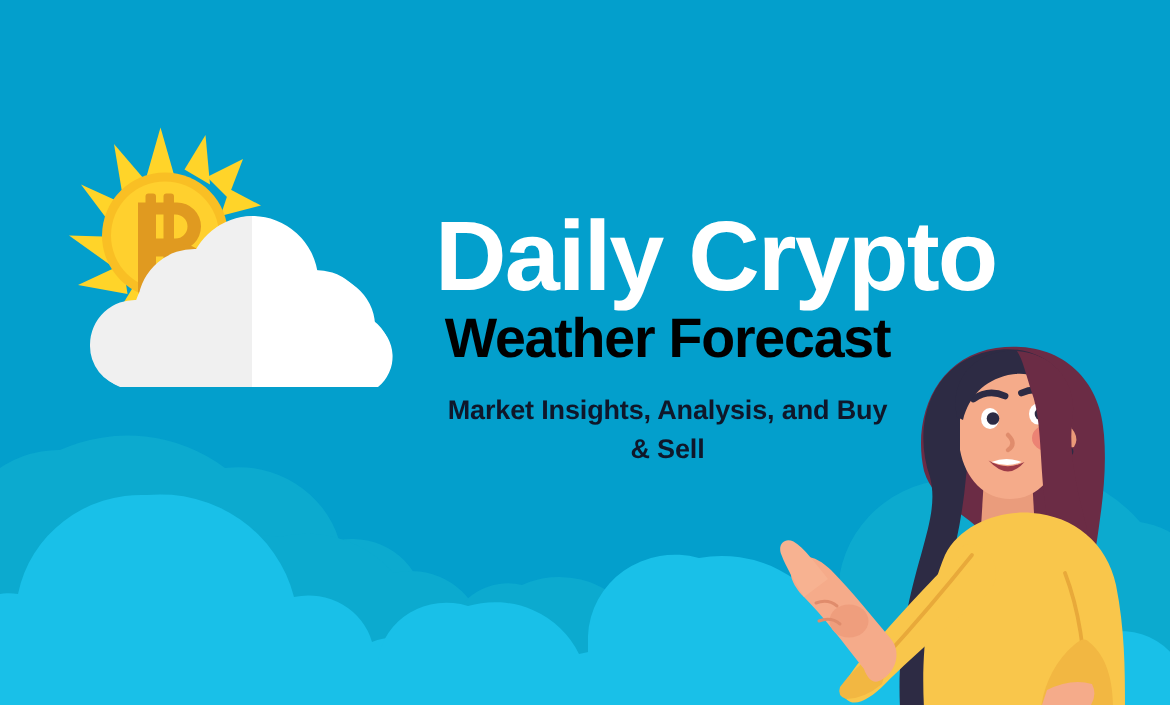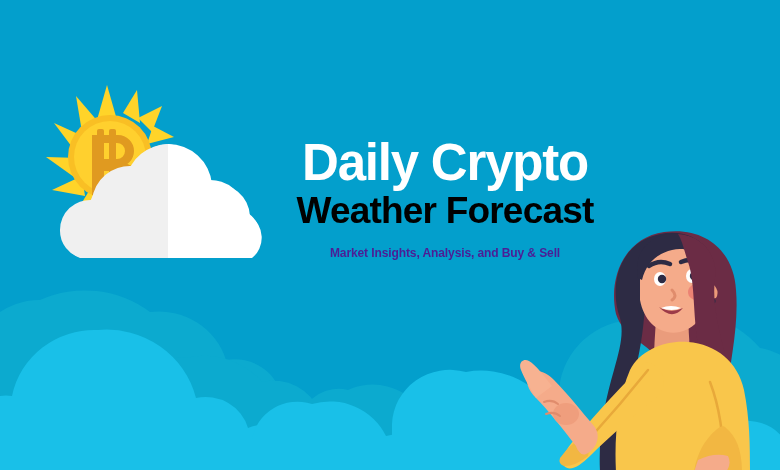--- a/index.html
+++ b/index.html
@@ -41,42 +41,42 @@
   .headline-block {
     position: absolute;
     left: 290px;
     top: 138px;
     width: 310px;
     text-align: center;
     z-index: 6;
   }
   .title-line-1 {
     margin: 0;
-    font-size: 51px;
+    font-size: 66px;
     line-height: 0.98;
     font-weight: 700;
     letter-spacing: -1.2px;
     color: #ffffff;
     white-space: nowrap;
   }
   .title-line-2 {
     margin: 4px 0 0 0;
     font-size: 37px;
     line-height: 1.0;
     font-weight: 700;
     letter-spacing: -0.8px;
     color: #000000;
     white-space: nowrap;
   }
   .subtitle {
     margin: 16px 0 0 0;
-    font-size: 12px;
+    font-size: 18px;
     line-height: 1.45;
     font-weight: 700;
-    color: #4c1d95;
+    color: #0f172a;
     letter-spacing: -0.1px;
   }
 
   
   .character {
     position: absolute;
     left: 520px;
     top: 222px;
     width: 262px;
     height: 250px;

